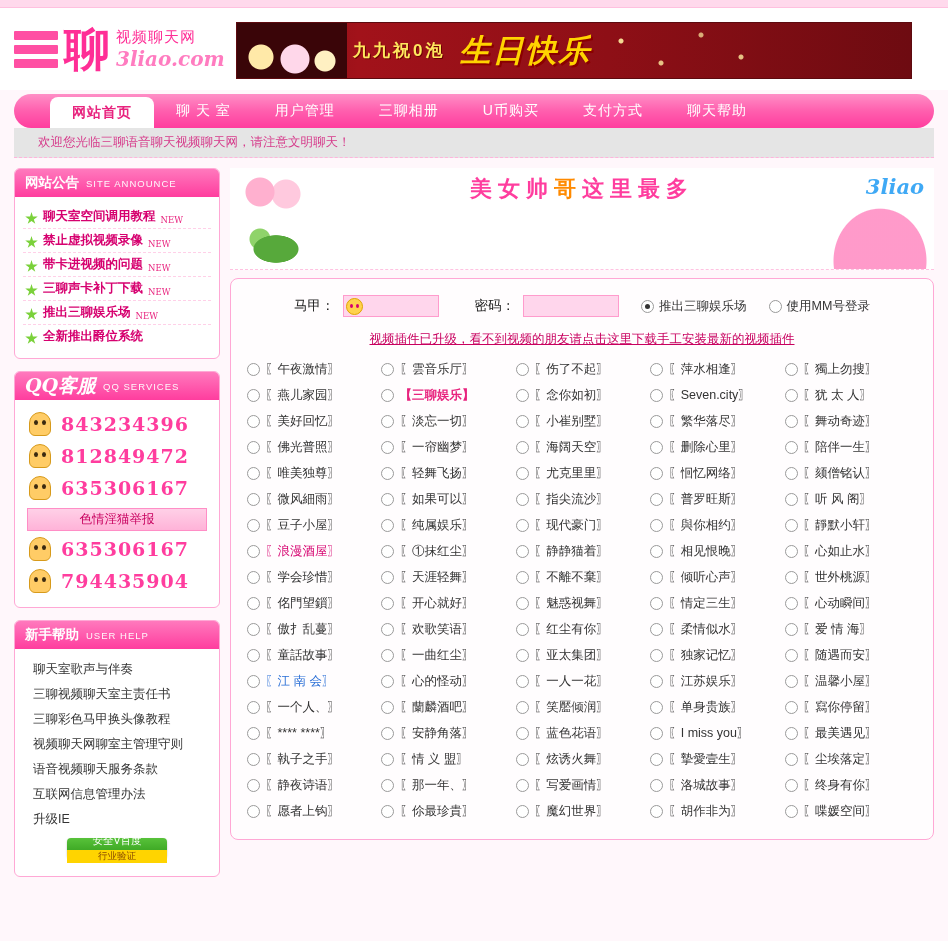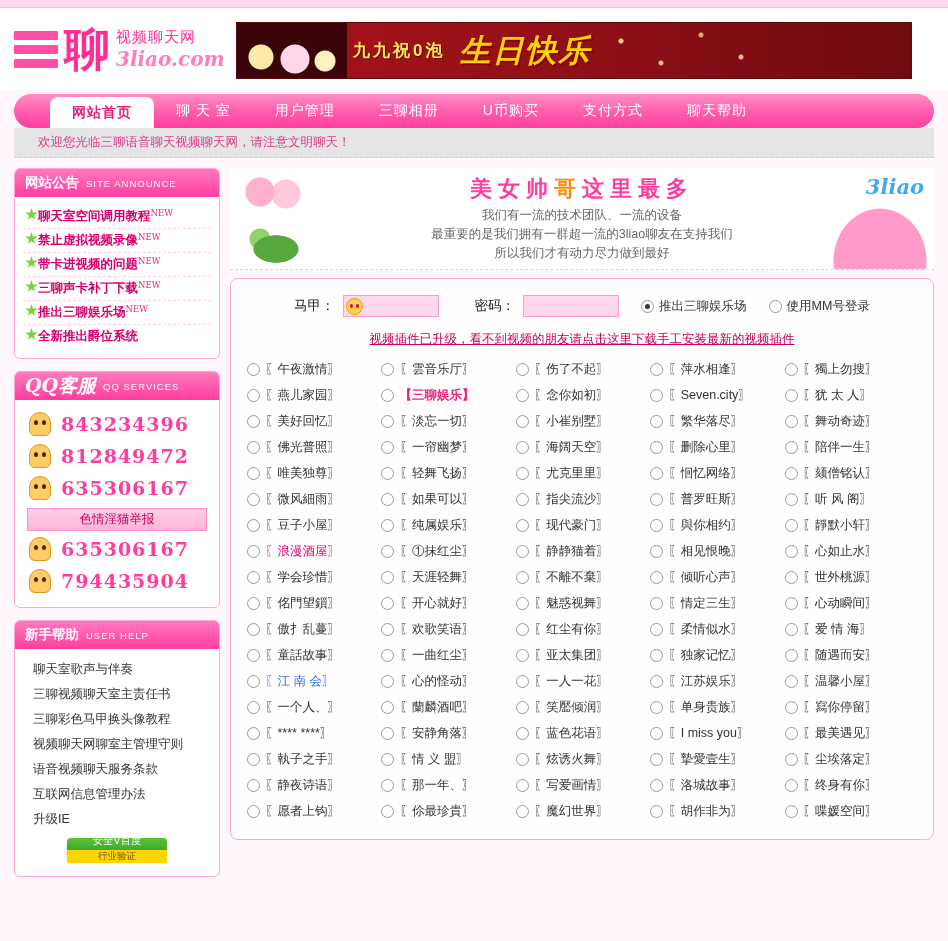--- a/index.html
+++ b/index.html
@@ -139,21 +139,21 @@
     height: 28px;
     background: linear-gradient(180deg,#ff79bd,#ff3d9e);
     display: flex; align-items: center; gap: 7px;
     padding: 0 10px;
     color: #fff;
   }
   .panel-head .t-cn { font-size: 13.5px; font-weight: bold; }
   .panel-head .t-en { font-size: 9.5px; letter-spacing: 1px; opacity: .95; }
   .panel-body { padding: 8px 8px 10px 8px; }
   .notice-item {
-    display: flex; align-items: flex-start; 
+    display: flex; align-items: flex-end; gap: 5px;
     padding: 3px 2px;
     border-bottom: 1px dashed #ffd0e8;
   }
   .notice-item:last-child { border-bottom: none; }
   .star {
     width: 13px; height: 13px; flex: 0 0 13px;
     background: #7ad13a;
     clip-path: polygon(50% 0%, 61% 35%, 98% 35%, 68% 57%, 79% 91%, 50% 70%, 21% 91%, 32% 57%, 2% 35%, 39% 35%);
   }
   .notice-item a {
@@ -472,25 +472,20 @@
     <div class="main">
 
       <div class="promo">
         <div class="kids"></div>
         <div class="turtle"></div>
         <div class="umbrella"></div>
         <div class="brand">3liao</div>
         <div class="slogan">
           <span class="p">美女帅</span><span class="o">哥</span><span class="p">这里最多</span>
         </div>
-        <div class="lines">
-          <div>我们有一流的技术团队、一流的设备</div>
-          <div>最重要的是我们拥有一群超一流的3liao聊友在支持我们</div>
-          <div>所以我们才有动力尽力做到最好</div>
-        </div>
       </div>
 
       <div class="login-card">
         <div class="login-row">
           <span class="lbl">马甲：</span>
           <span class="avatar-input">
             <span class="avatar-face"></span>
           </span>
           <span class="lbl" style="margin-left:28px">密码：</span>
           <span class="pwd-input"></span>

